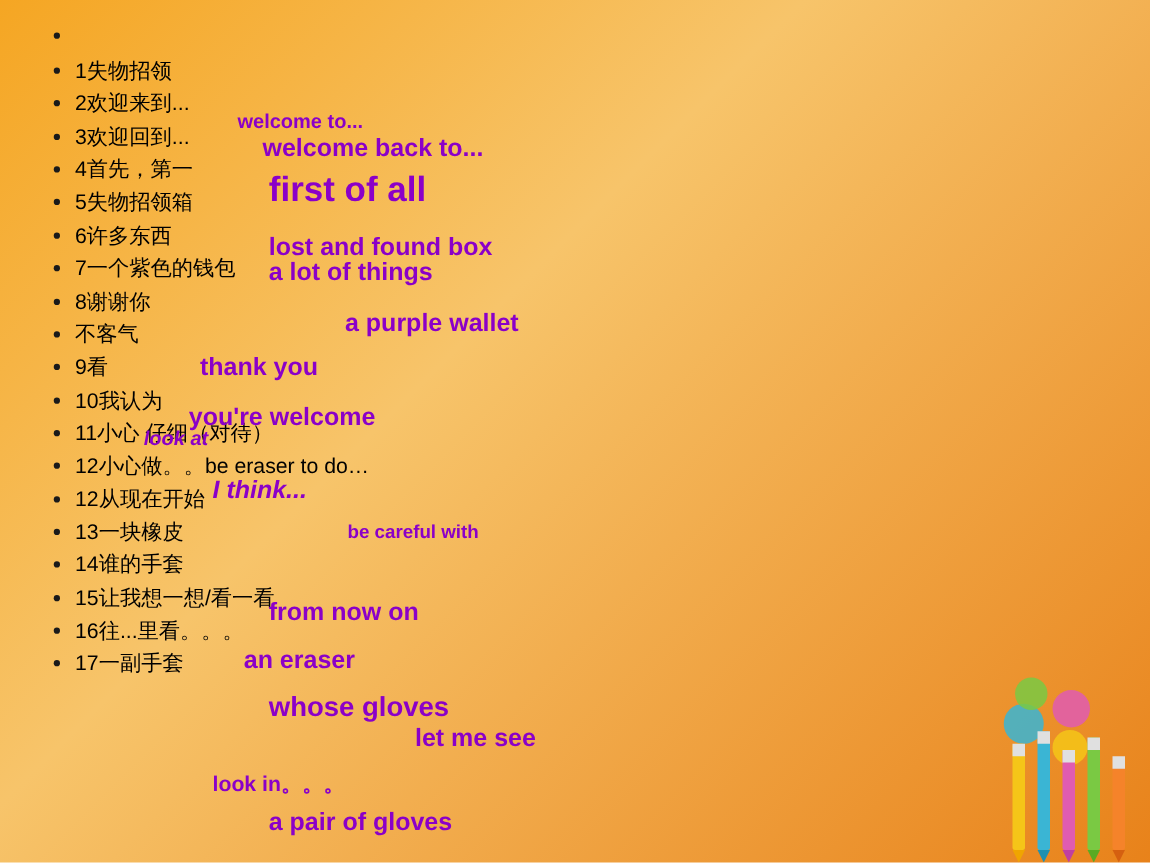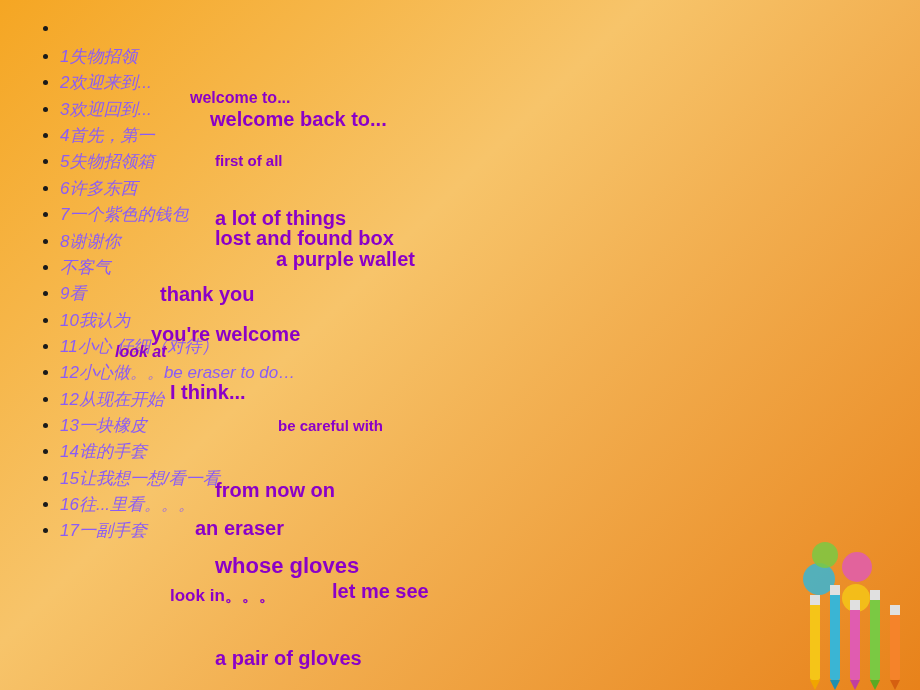--- a/index.html
+++ b/index.html
@@ -32,23 +32,22 @@
     }
 
     .item-list li {
       font-size: 17px;
       line-height: 1.55;
       color: #1a1a1a;
       position: relative;
     }
 
     .item-list li .chinese {
-      color: #8b5cf6;
+      color: #000000;
       font-weight: normal;
-      font-style: italic;
     }
 
     
     .big-phrase {
       position: absolute;
       top: 28px;
       left: 305px;
       font-size: 28px;
       font-weight: bold;
       color: #8B00C8;
@@ -145,34 +144,34 @@
     <li>
       <span class="chinese">17一副手套</span>
     </li>
   </ul>
 </div>
 
 <div class="big-phrase"></div>
 
 <div class="overlay-phrase" style="top:89px;left:190px;font-size:16px;">welcome to...</div>
 <div class="overlay-phrase" style="top:108px;left:210px;font-size:20px;">welcome back to...</div>
-<div class="overlay-phrase" style="top:152px;left:215px;font-size:15px;">first of all</div>
-<div class="overlay-phrase" style="top:187px;left:215px;font-size:20px;margin-top:40px;">lost and found box</div>
+<div class="overlay-phrase" style="top:136px;left:215px;font-size:28px;">first of all</div>
+<div class="overlay-phrase" style="top:187px;left:215px;font-size:20px;">lost and found box</div>
 <div class="overlay-phrase" style="top:207px;left:215px;font-size:20px;">a lot of things</div>
 <div class="overlay-phrase" style="top:248px;left:248px;font-size:20px;margin-left:28px;">a purple wallet</div>
 <div class="overlay-phrase" style="top:283px;left:160px;font-size:20px;text-align:center;">thank you</div>
 <div class="overlay-phrase" style="top:323px;left:151px;font-size:20px;">you're welcome</div>
 <div class="overlay-phrase" style="top:343px;left:115px;font-size:16px;font-style:italic;">look at</div>
-<div class="overlay-phrase" style="top:381px;left:170px;font-size:20px;">I think...</div>
+<div class="overlay-phrase" style="top:381px;left:170px;font-size:20px;font-style:italic;">I think...</div>
 <div class="overlay-phrase" style="top:417px;left:278px;font-size:15px;">be careful with</div>
 <div class="overlay-phrase" style="top:479px;left:215px;font-size:20px;">from now on</div>
 <div class="overlay-phrase" style="top:517px;left:195px;font-size:20px;">an eraser</div>
 <div class="overlay-phrase" style="top:553px;left:215px;font-size:22px;">whose gloves</div>
 <div class="overlay-phrase" style="top:580px;left:332px;font-size:20px;">let me see</div>
-<div class="overlay-phrase" style="top:584px;left:170px;font-size:17px;color:#8B00C8;">look in。。。</div>
+<div class="overlay-phrase" style="top:616px;left:170px;font-size:17px;color:#8B00C8;">look in。。。</div>
 <div class="overlay-phrase" style="top:647px;left:215px;font-size:20px;">a pair of gloves</div>
 
 <div class="decorative-corner">
 
   <div class="circle-dec" style="width:32px;height:32px;background:#3ab5d4;bottom:95px;right:85px;position:absolute;"></div>
   <div class="circle-dec" style="width:28px;height:28px;background:#f5c518;bottom:78px;right:50px;position:absolute;"></div>
   <div class="circle-dec" style="width:30px;height:30px;background:#e05cb0;bottom:108px;right:48px;position:absolute;"></div>
   <div class="circle-dec" style="width:26px;height:26px;background:#7ac943;bottom:122px;right:82px;position:absolute;"></div>
 
   <svg style="position:absolute;bottom:0;right:0;width:140px;height:120px;" viewBox="0 0 140 120">

